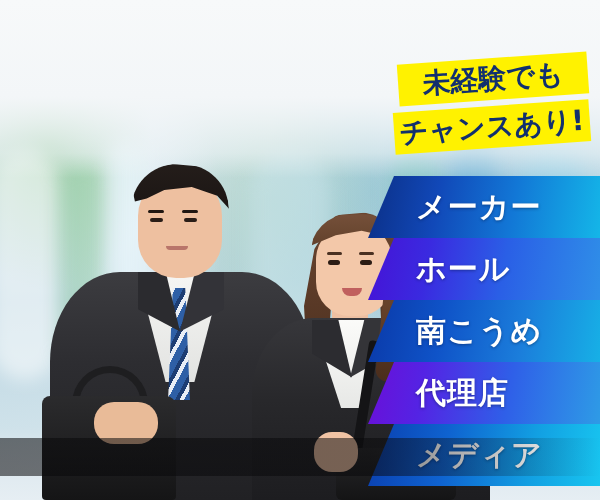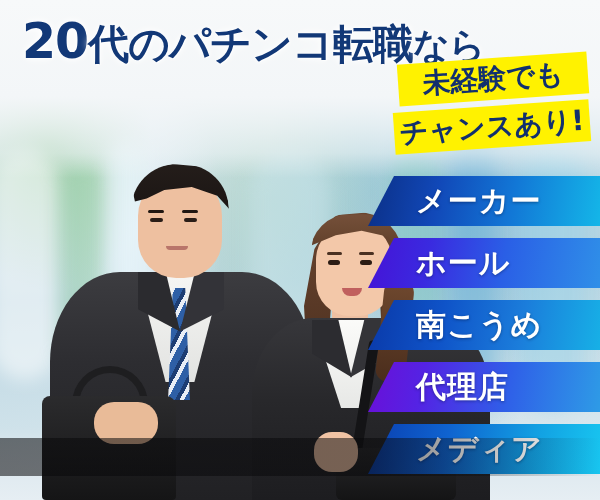--- a/index.html
+++ b/index.html
@@ -198,21 +198,21 @@
     font-size:28px; transform:rotate(-4deg);
   }
   .badge-2{
     left:394px; top:106px; width:196px; height:42px;
     font-size:28px; transform:rotate(-4deg);
   }
 
   
   .menu{ position:absolute; right:0; top:176px; width:232px; }
   .mbtn{
-    position:absolute; right:0; height:50px; width:232px;
+    position:absolute; right:0; height:62px; width:232px;
     display:flex; align-items:center;
     padding-left:48px;
     clip-path:polygon(26px 0, 100% 0, 100% 100%, 0 100%);
     box-shadow:0 2px 5px rgba(0,0,0,.20);
   }
   .mbtn span{
     color:#fff; font-weight:bold; font-size:30px; line-height:1;
     font-family:"DejaVu Sans","Liberation Sans",sans-serif;
     letter-spacing:1px;
     text-shadow:0 1px 3px rgba(0,20,60,.45);
@@ -289,23 +289,20 @@
       <div class="w-mouth"></div>
       <div class="w-bangs"></div>
       <div class="w-pony"></div>
       <div class="w-strap"></div>
       <div class="w-bag"></div>
       <div class="w-hand"></div>
     </div>
 
   </div>
 
-  <div class="headline">
-    <span class="big">20</span><span>代のパチンコ転職</span><span class="sm">なら</span>
-  </div>
 
 
   <div class="badge badge-1">
     <span>未経験でも</span>
   </div>
   <div class="badge badge-2">
     <span>チャンスあり!</span>
   </div>
 
   <div class="menu">

